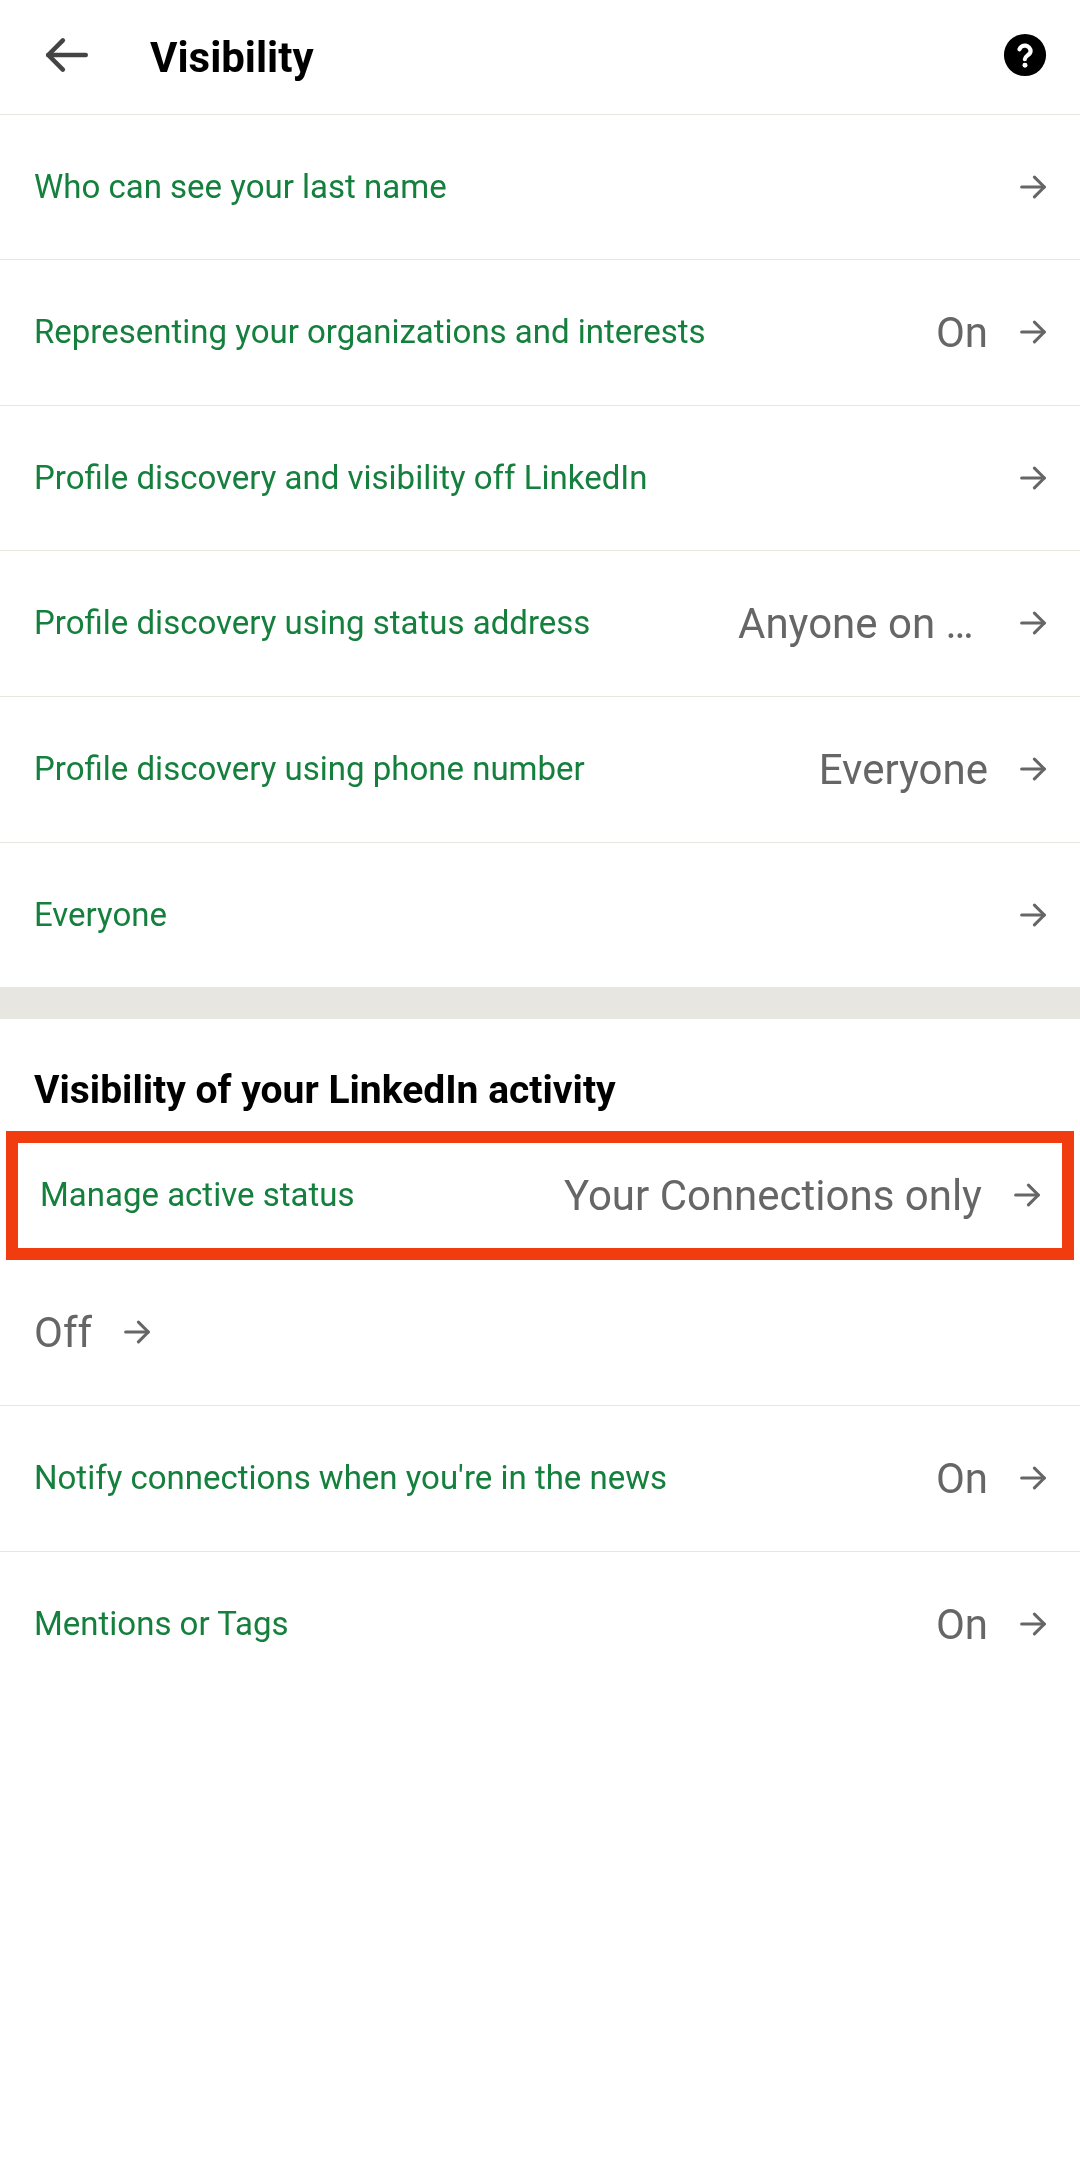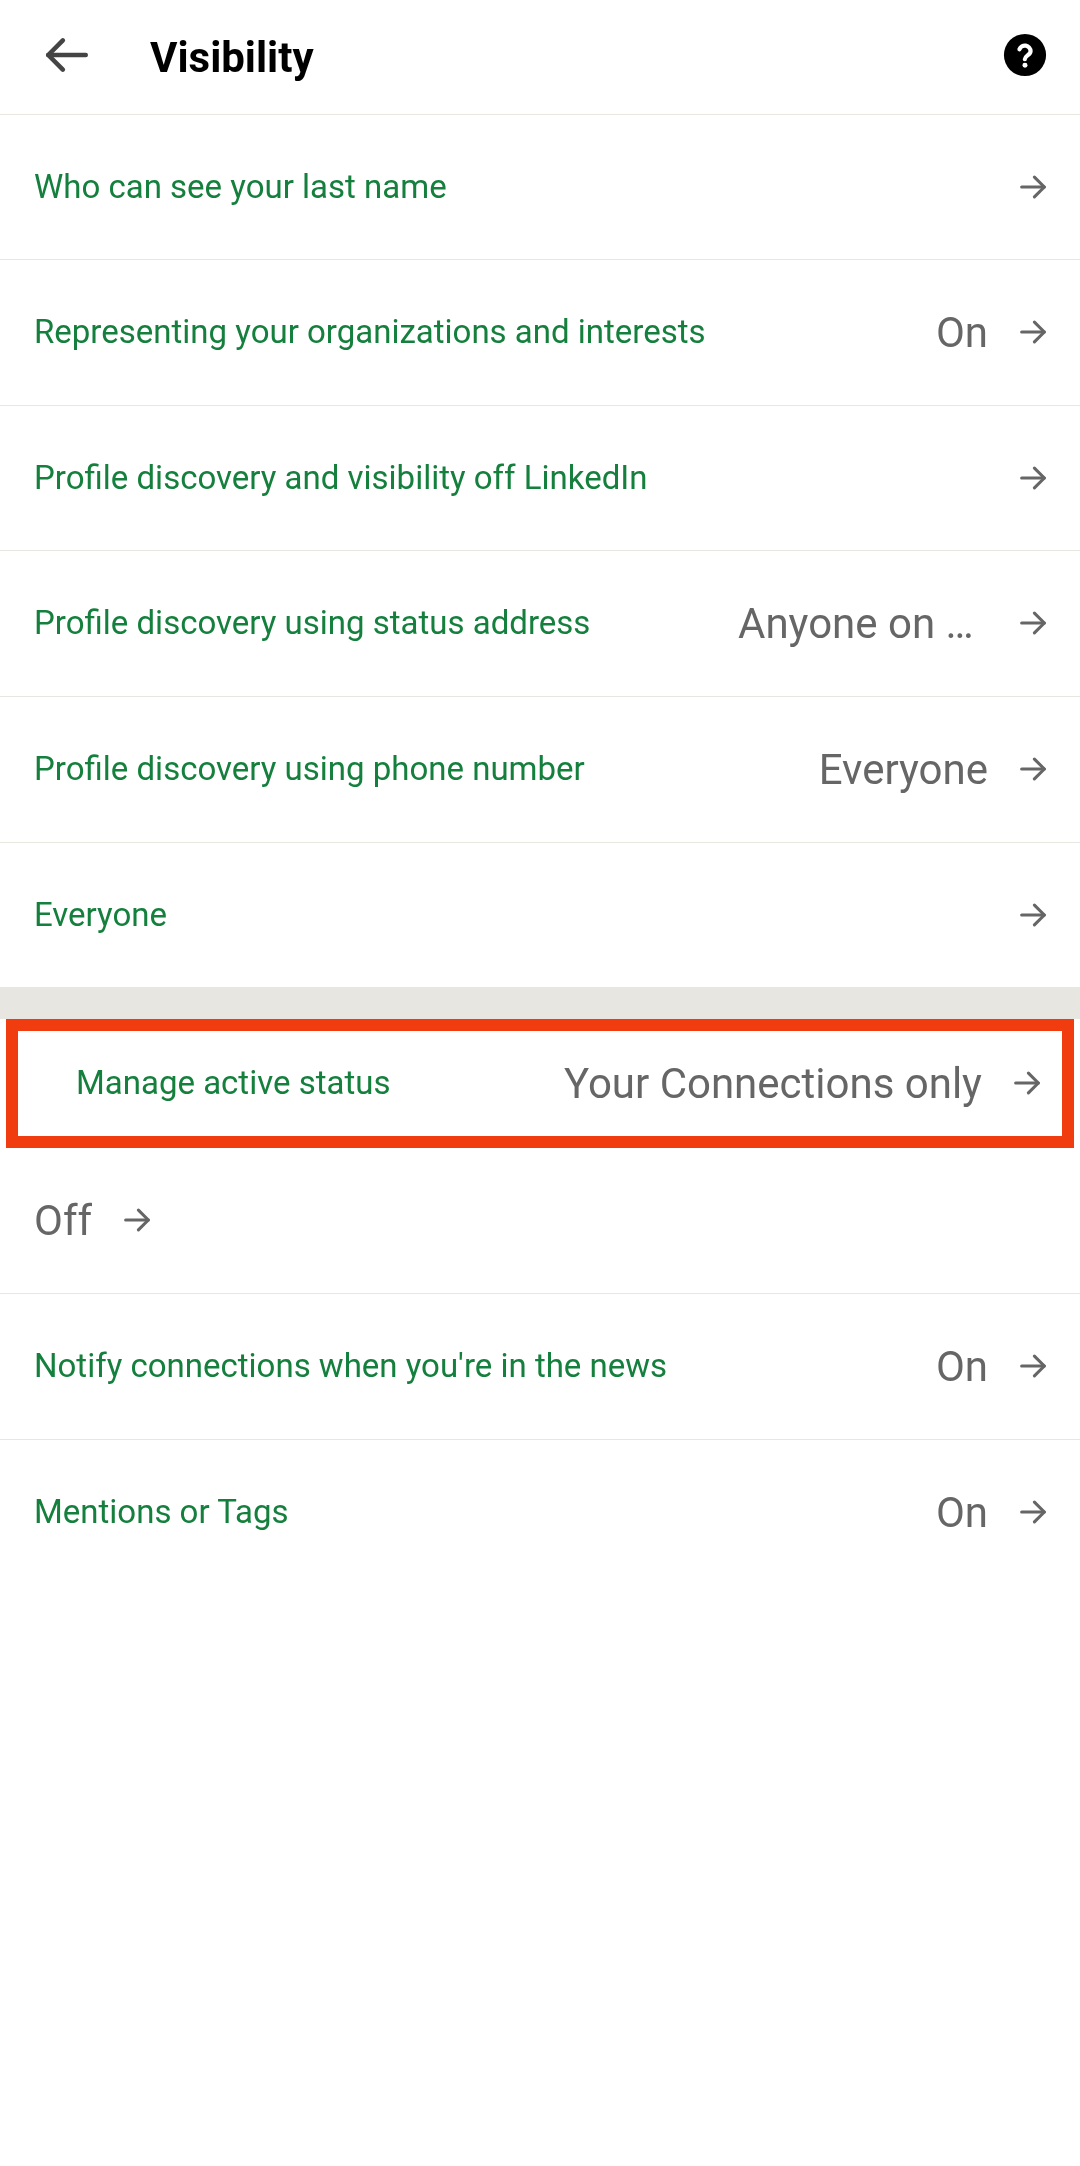--- a/index.html
+++ b/index.html
@@ -70,21 +70,20 @@
     .setting-value.narrow { max-width: 170px; }
     .chevron {
       width: 34px;
       height: 34px;
       flex-shrink: 0;
       color: #666;
     }
     .highlight-wrapper {
       border: 12px solid #f13c0f;
       margin: 0 6px;
-      padding-left: 36px;
     }
     .highlight-wrapper .setting-row {
       border-bottom: none;
       padding: 28px 18px 28px 22px;
     }
     .list-end { border-bottom: 1px solid #e8e6e1; }
   </style>
 </head>
 <body>
 
@@ -149,20 +148,21 @@
     <svg class="chevron" viewBox="0 0 24 24" fill="none" stroke="currentColor" stroke-width="2.2" stroke-linecap="round" stroke-linejoin="round">
         <line x1="4" y1="12" x2="20" y2="12"></line>
         <polyline points="13 5 20 12 13 19"></polyline>
       </svg>
   </div>
 </div>
 
 <div class="section-divider"></div>
 
 <div>
+  <div class="section-header">Visibility of your LinkedIn activity</div>
 
   <div class="highlight-wrapper">
     <div class="setting-row">
       <div class="setting-label">Manage active status</div>
       <div class="setting-value" style="max-width:420px;">Your Connections only</div>
       <svg class="chevron" viewBox="0 0 24 24" fill="none" stroke="currentColor" stroke-width="2.2" stroke-linecap="round" stroke-linejoin="round">
           <line x1="4" y1="12" x2="20" y2="12"></line>
           <polyline points="13 5 20 12 13 19"></polyline>
         </svg>
     </div>

